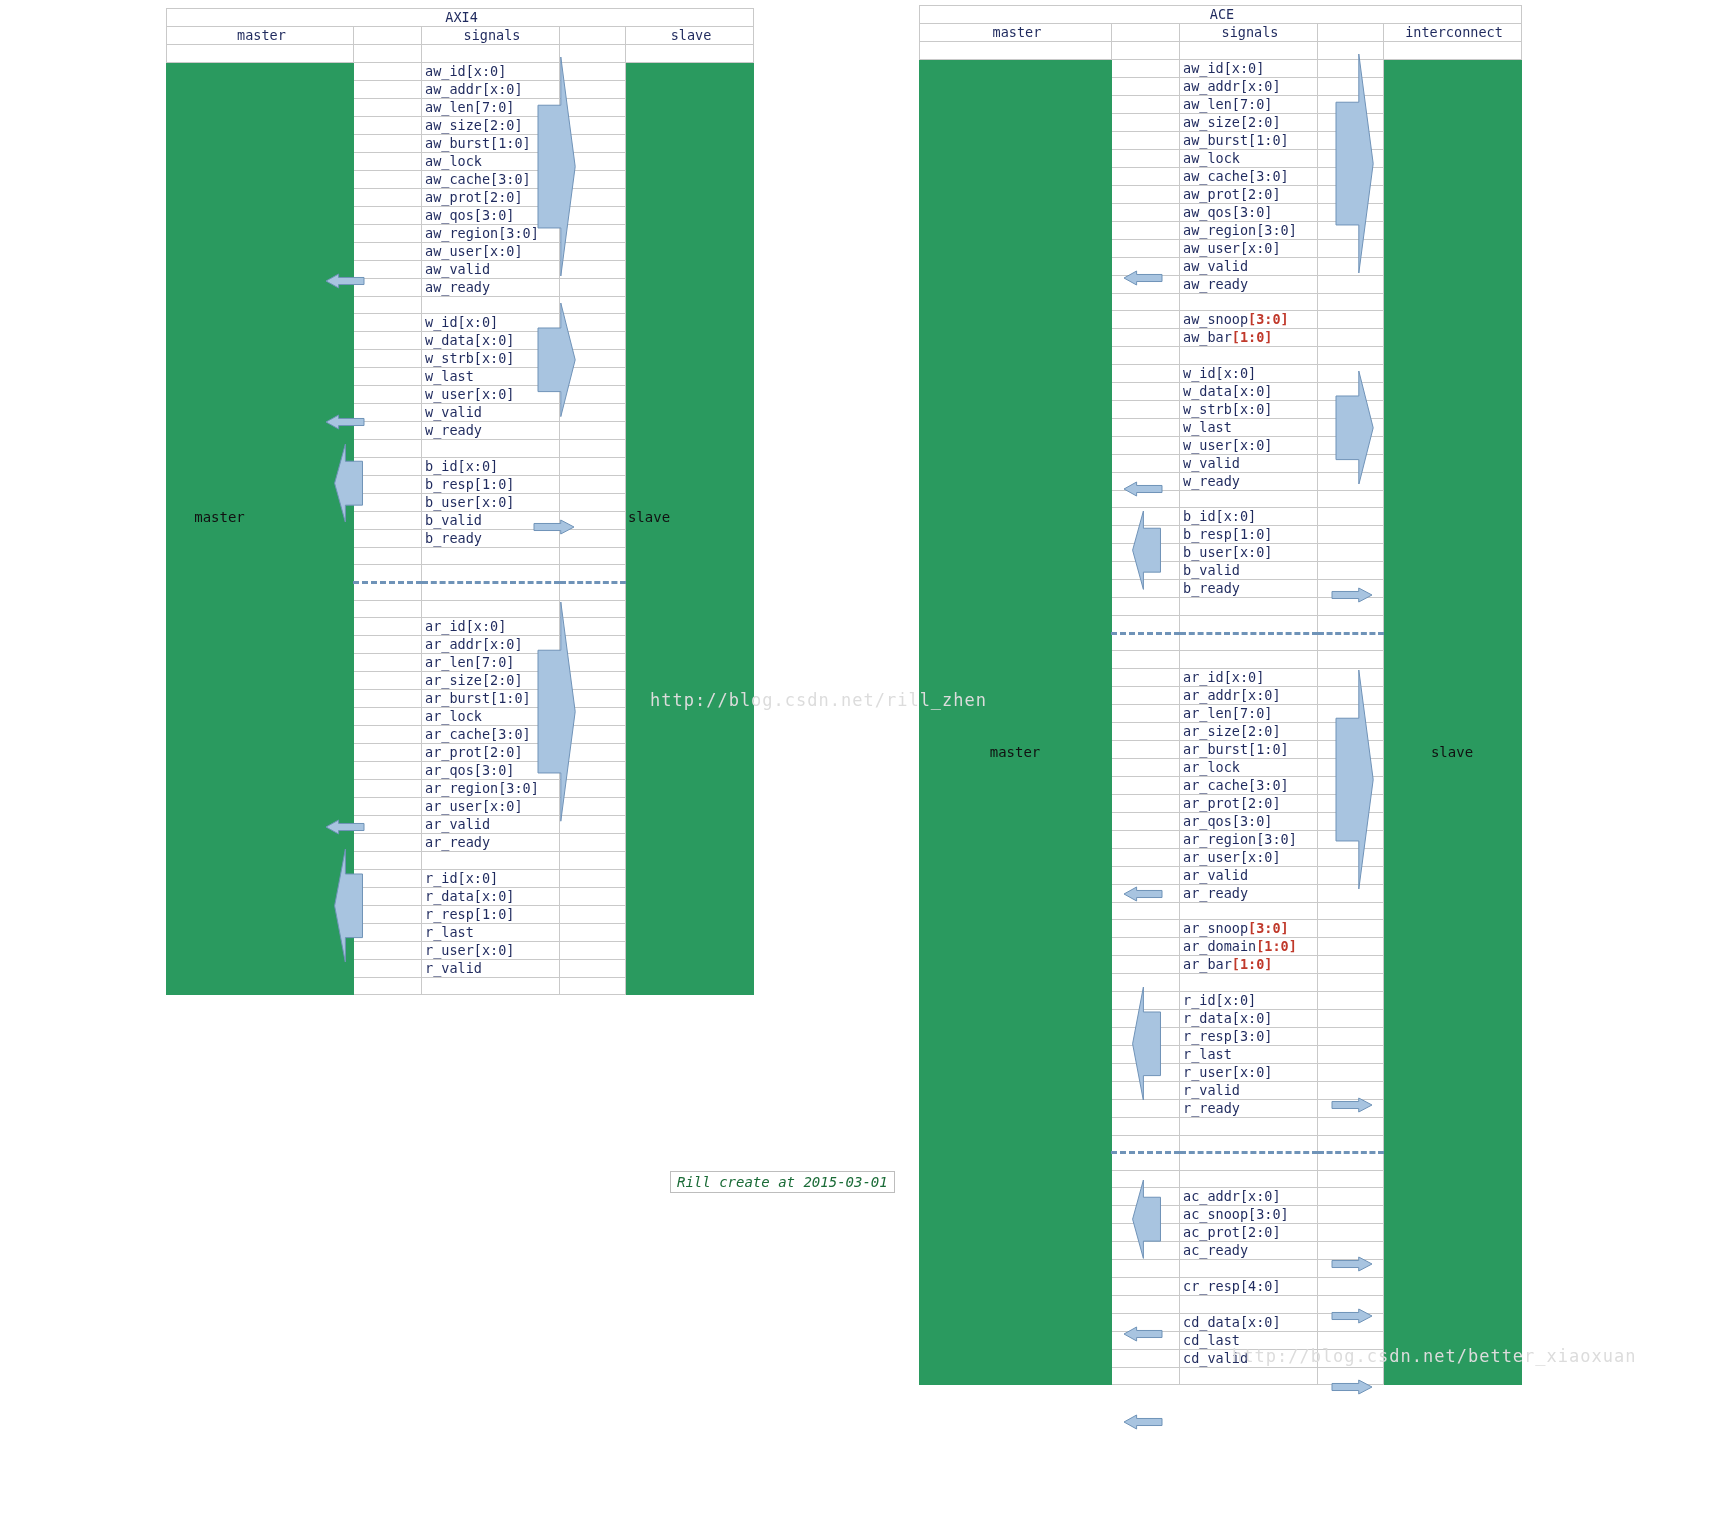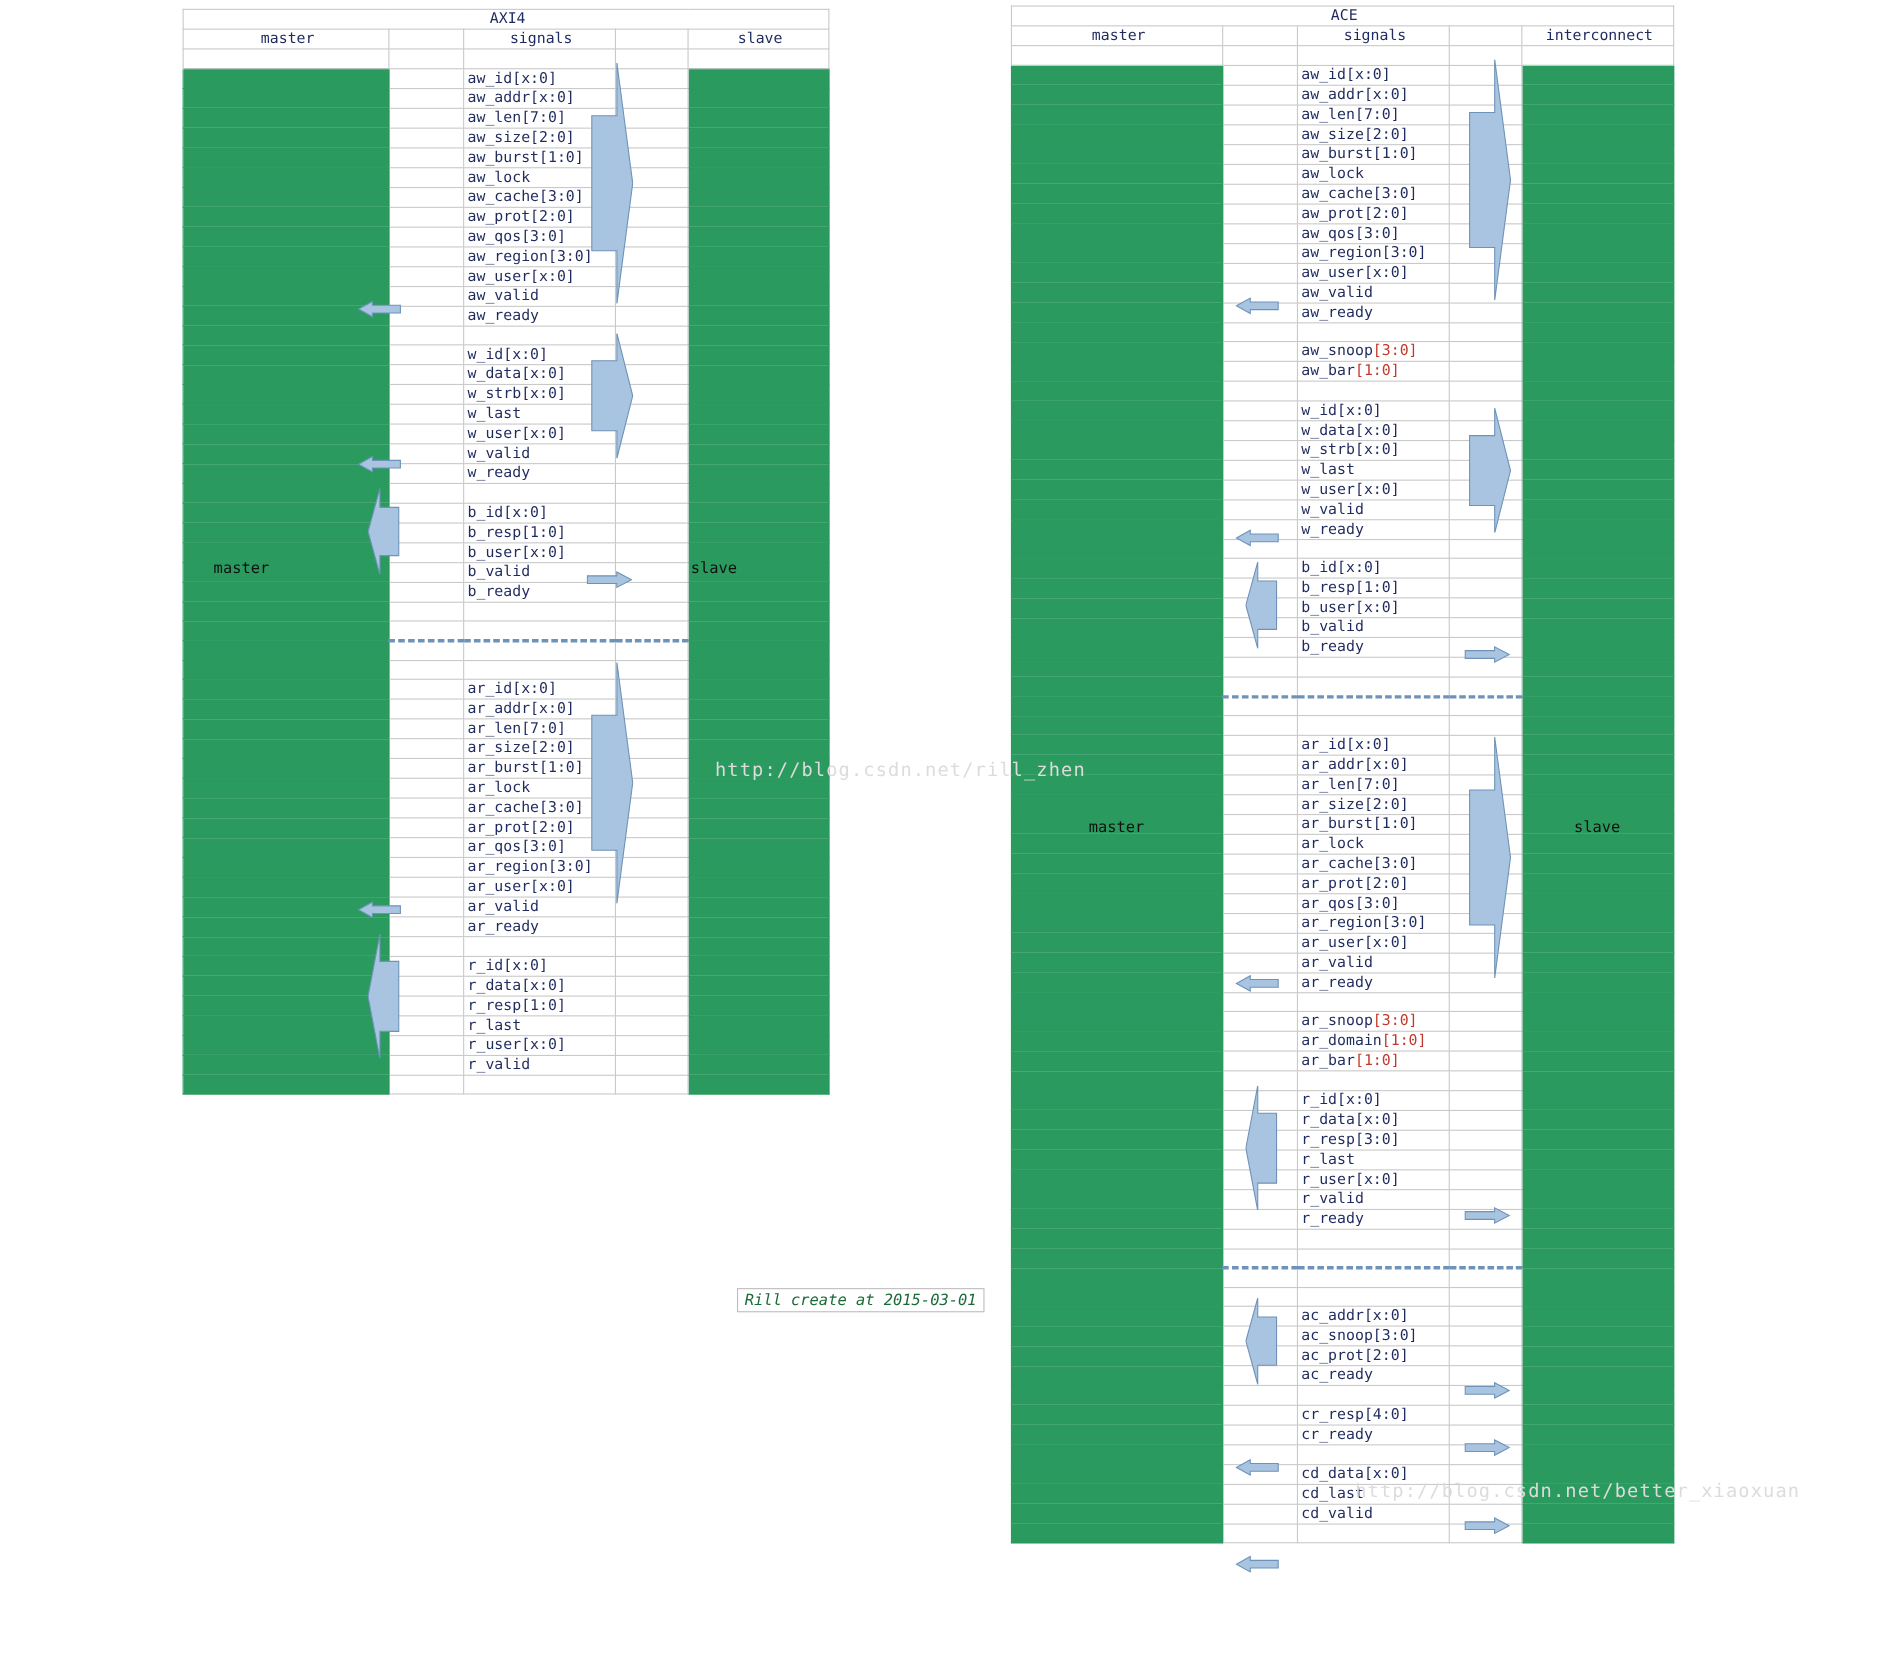--- a/index.html
+++ b/index.html
@@ -26,21 +26,21 @@
     box-sizing:border-box;
   }
   .title-cell{
     text-align:center;color:#1f3a93;font-size:14px;border:1px solid #c9c9c9;
   }
   .hdr-cell{
     text-align:center;color:#c0392b;font-size:14px;
   }
   .green{background:#2a9a5f;border-color:#2a9a5f !important;}
   .snoop{color:#d63bd6;}
-  .snoop .br{color:#c0392b;}
+  .snoop .br{color:#c0392b;font-weight:bold;}
 
   
   .arrow{position:absolute;pointer-events:none;}
 
   
   .wm{
     position:absolute;
     color:#dcdcdc;
     font-size:17px;
     letter-spacing:1px;
@@ -1013,27 +1013,20 @@
             <tr>
               <td class="green"></td>
               <td></td>
               <td>cr_resp[4:0]</td>
               <td></td>
               <td class="green"></td>
             </tr>
             <tr>
               <td class="green"></td>
               <td></td>
-              <td>cr_ready</td>
-              <td></td>
-              <td class="green"></td>
-            </tr>
-            <tr>
-              <td class="green"></td>
-              <td></td>
               <td></td>
               <td></td>
               <td class="green"></td>
             </tr>
             <tr>
               <td class="green"></td>
               <td></td>
               <td>cd_data[x:0]</td>
               <td></td>
               <td class="green"></td>

